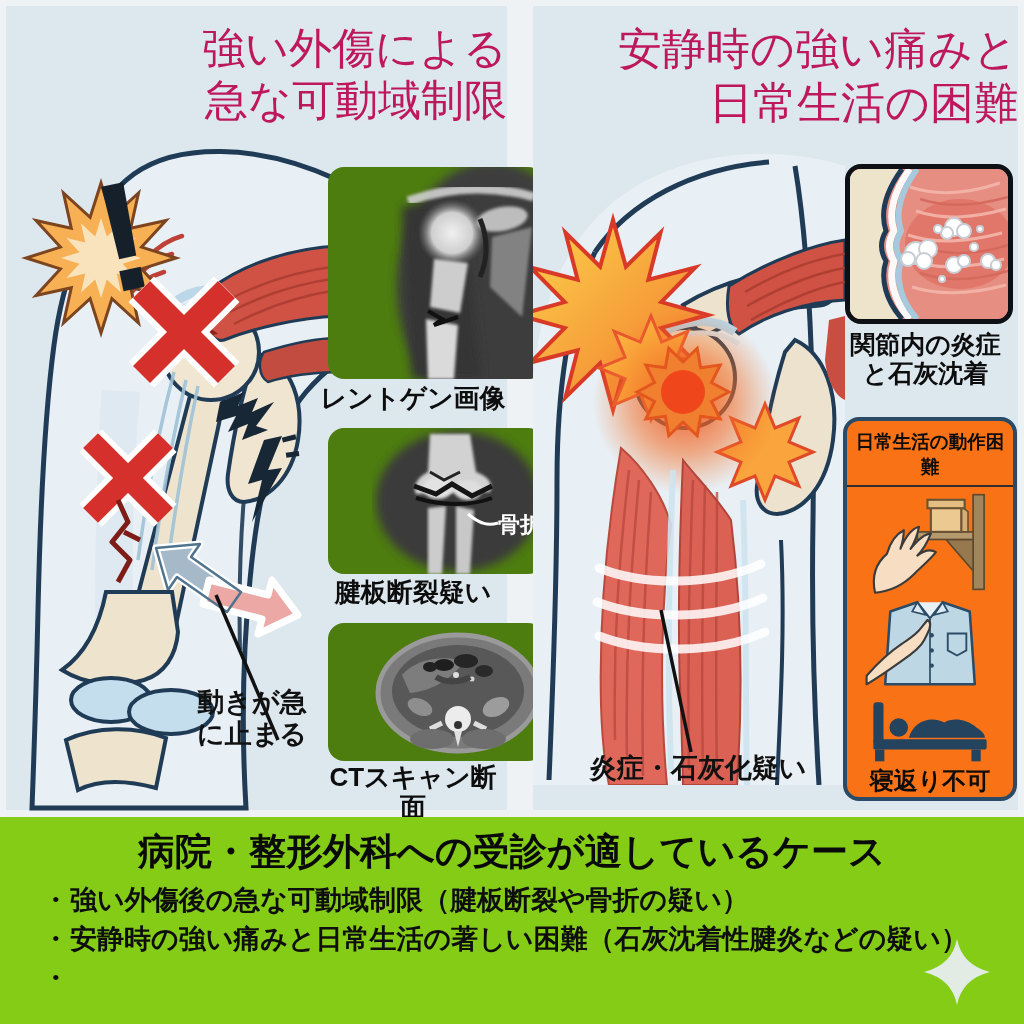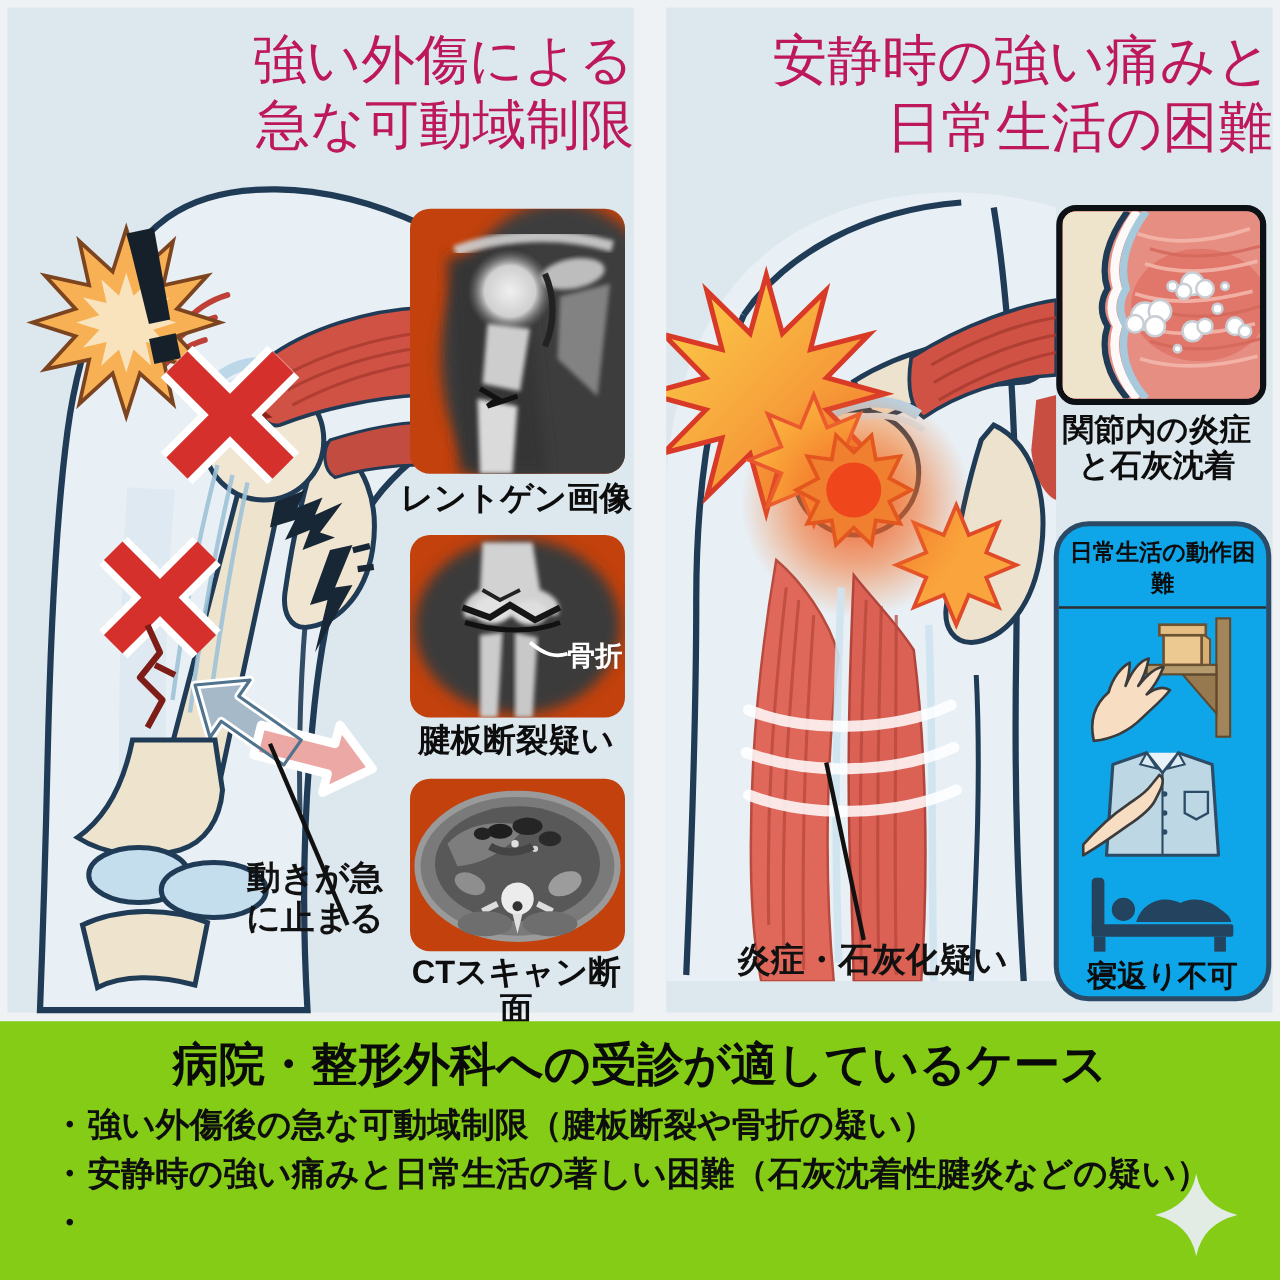--- a/index.html
+++ b/index.html
@@ -2,25 +2,25 @@
 <html><head>
 <meta charset="utf-8">
 <style>
   html,body{margin:0;padding:0;background:#eff2f4;}
   .stage{position:relative;width:1024px;height:1024px;background:#eff2f4;
          font-family:"Liberation Sans","DejaVu Sans",sans-serif;overflow:hidden;color:#0b0b0b;}
   .abs{position:absolute;}
   .panel{position:absolute;background:#dde7ee;}
   .panel-title{position:absolute;left:0;right:0;top:16px;text-align:right;
                font-weight:400;font-size:43px;line-height:1.22;color:#be185d;}
-  .imgbox{position:absolute;background:#c2410c;border-radius:16px;overflow:hidden;}
+  .imgbox{position:absolute;background:#4d7c0f;border-radius:16px;overflow:hidden;padding-left:44px;}
   .caption{position:absolute;text-align:center;font-weight:700;font-size:26px;color:#0d0d0d;line-height:1.15;}
   .small-label{position:absolute;text-align:center;font-weight:800;font-size:27px;color:#111;line-height:1.2;}
   .inflam-box{position:absolute;border:5px solid #0d1116;border-radius:16px;overflow:hidden;background:#e78e83;}
-  .daily-box{position:absolute;border:4px solid #2a4a66;border-radius:28px;background:#0ea5e9;
+  .daily-box{position:absolute;border:4px solid #2a4a66;border-radius:16px;background:#f97316;
              display:flex;flex-direction:column;align-items:center;overflow:hidden;}
   .daily-title{width:100%;box-sizing:border-box;text-align:center;font-weight:800;font-size:18.5px;
                padding:8px 2px 6px 2px;border-bottom:2.5px solid #2e2e2e;color:#0d0d0d;}
   .daily-label{font-weight:800;font-size:24px;color:#0d0d0d;margin-top:2px;}
   .footer{position:absolute;left:0;top:817px;width:1024px;height:207px;background:#84cc16;}
   .footer-heading{position:absolute;left:0;right:0;top:10px;text-align:center;
                   font-weight:800;font-size:37px;color:#0a0a0a;}
   .bullets{position:absolute;left:42px;top:64px;right:14px;list-style:none;margin:0;padding:0;}
   .bullets li{display:flex;font-weight:800;font-size:27px;line-height:39px;color:#0e0e0e;}
   .bullets .marker{width:28px;flex:none;}

